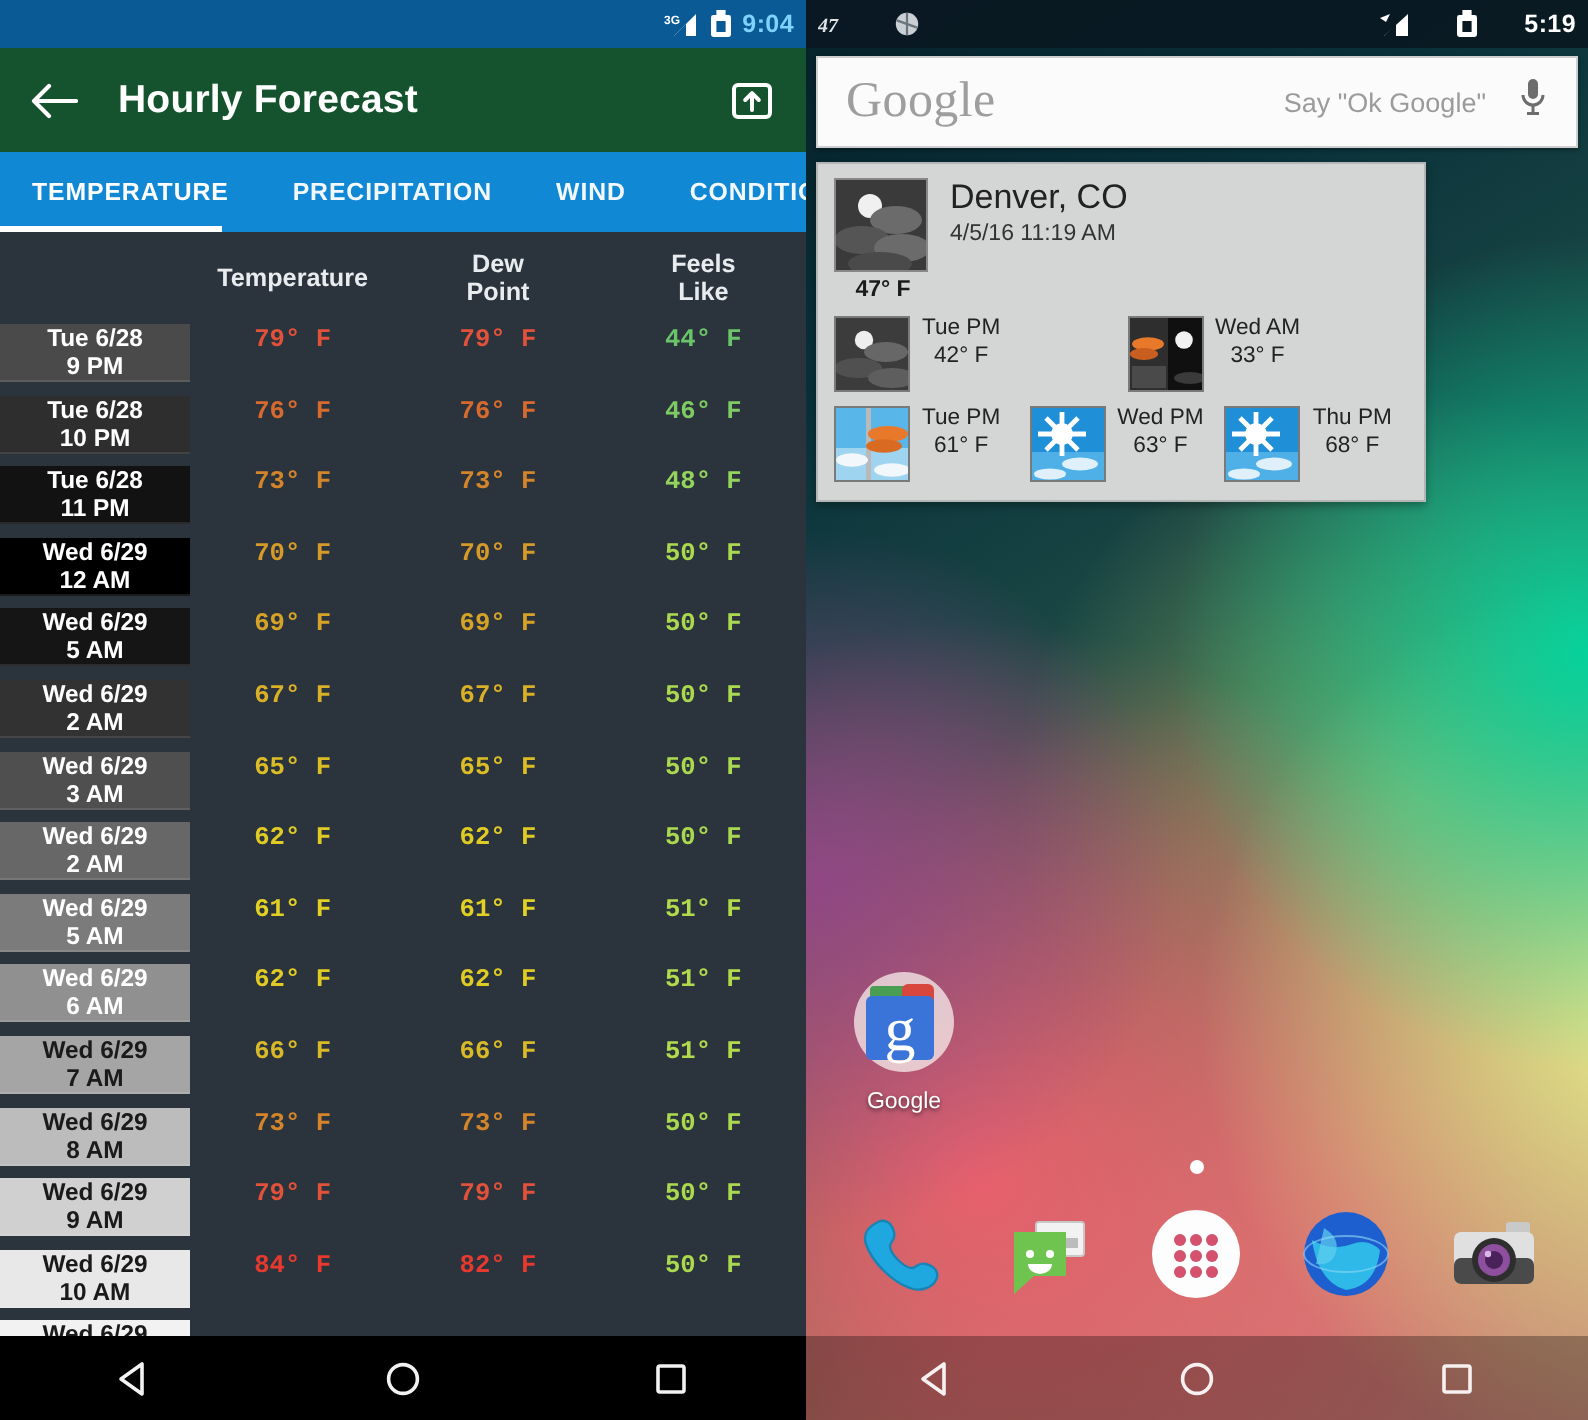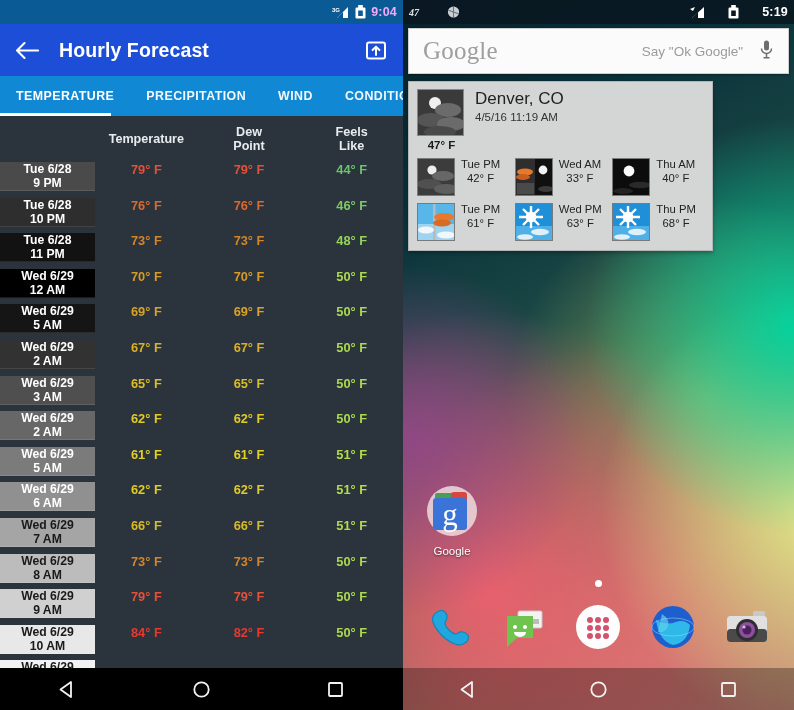--- a/index.html
+++ b/index.html
@@ -15,27 +15,27 @@
   #left-pane {
     position: relative;
     width: 403px; height: 710px;
     background: #2b343c;
     overflow: hidden;
   }
   .statusbar {
     height: 24px; background: #0a5a96;
     display: flex; align-items: center; justify-content: flex-end;
     padding-right: 6px; gap: 5px;
-    color: #f0abfc; font-size: 12.5px; font-weight: bold;
+    color: #7dd3fc; font-size: 12.5px; font-weight: bold;
   }
   .sb-ico { display: inline-flex; align-items: center; }
   .sb-time { letter-spacing: .2px; }
 
   .appbar {
-    height: 52px; background: #1d4ed8;
+    height: 52px; background: #14532d;
     display: flex; align-items: center; padding: 0 12px;
   }
   .back-arrow { width: 30px; height: 30px; display: flex; align-items: center; justify-content: center; cursor: pointer; }
   .appbar-title {
     color: #fff; font-size: 19.5px; font-weight: bold;
     margin-left: 17px; flex: 1; letter-spacing: .1px;
   }
   .appbar-action { width: 30px; height: 30px; display: flex; align-items: center; justify-content: center; cursor: pointer; }
 
   .tabbar {
@@ -69,21 +69,21 @@
   .trow { display: flex; height: 35.6px; align-items: flex-start; }
   .td-time {
     width: 95px; flex: none;
     display: flex; flex-direction: column;
     align-items: center; justify-content: center;
     font-size: 12.2px; font-weight: bold; line-height: 14px;
     border-bottom: 1px solid rgba(255,255,255,.10);
   }
   .td-val {
     flex: 1; display: flex; align-items: center; justify-content: center;
-    font-size: 12.8px; font-weight: bold;
+    font-size: 12.8px; font-weight: bold; font-family: Liberation Mono, monospace;
   }
   .partial-row { overflow: hidden; height: 14px; }
 
   .navbar-left {
     position: absolute; left: 0; bottom: 0;
     width: 403px; height: 42px; background: #000;
     display: flex; align-items: center; justify-content: space-around;
   }
   .nav-btn { width: 44px; height: 42px; display: flex; align-items: center; justify-content: center; cursor: pointer; }
 
@@ -465,34 +465,20 @@
                   <ellipse cx="9" cy="13" rx="8" ry="3.4" fill="#e8792a"></ellipse>
                   <ellipse cx="7" cy="18" rx="7" ry="3" fill="#c85f20"></ellipse>
                   <rect x="1" y="24" width="17" height="11" fill="#4a4a4a"></rect>
                   <circle cx="27" cy="11" r="4.4" fill="#f2f2f2"></circle>
                   <ellipse cx="30" cy="30" rx="8" ry="3" fill="#3a3a3a"></ellipse>
                 </svg>
             </div>
             <div>
                 <div class="w-lbl">Wed AM</div>
                  <div class="w-tmp">33° F</div>
-              </div>
-          </div>
-          <div class="w-cell">
-            <div class="w-ico">
-              <svg width="38" height="38" viewBox="0 0 38 38">
-                  <rect width="38" height="38" fill="#0c0c0c"></rect>
-                  <circle cx="16" cy="12" r="5.4" fill="#fafafa"></circle>
-                  <ellipse cx="27" cy="26" rx="11" ry="3.2" fill="#2a2a2a"></ellipse>
-                  <ellipse cx="10" cy="32" rx="10" ry="3" fill="#232323"></ellipse>
-                </svg>
-            </div>
-            <div>
-                <div class="w-lbl">Thu AM</div>
-                 <div class="w-tmp">40° F</div>
               </div>
           </div>
         </div>
         <div class="w-row">
           <div class="w-cell">
             <div class="w-ico">
               <svg width="38" height="38" viewBox="0 0 38 38">
                   <rect width="38" height="38" fill="#58b6e8"></rect>
                   <rect y="20" width="38" height="18" fill="#9fd4f0"></rect>
                   <rect x="15" width="2.5" height="38" fill="#b9b9b9"></rect>

